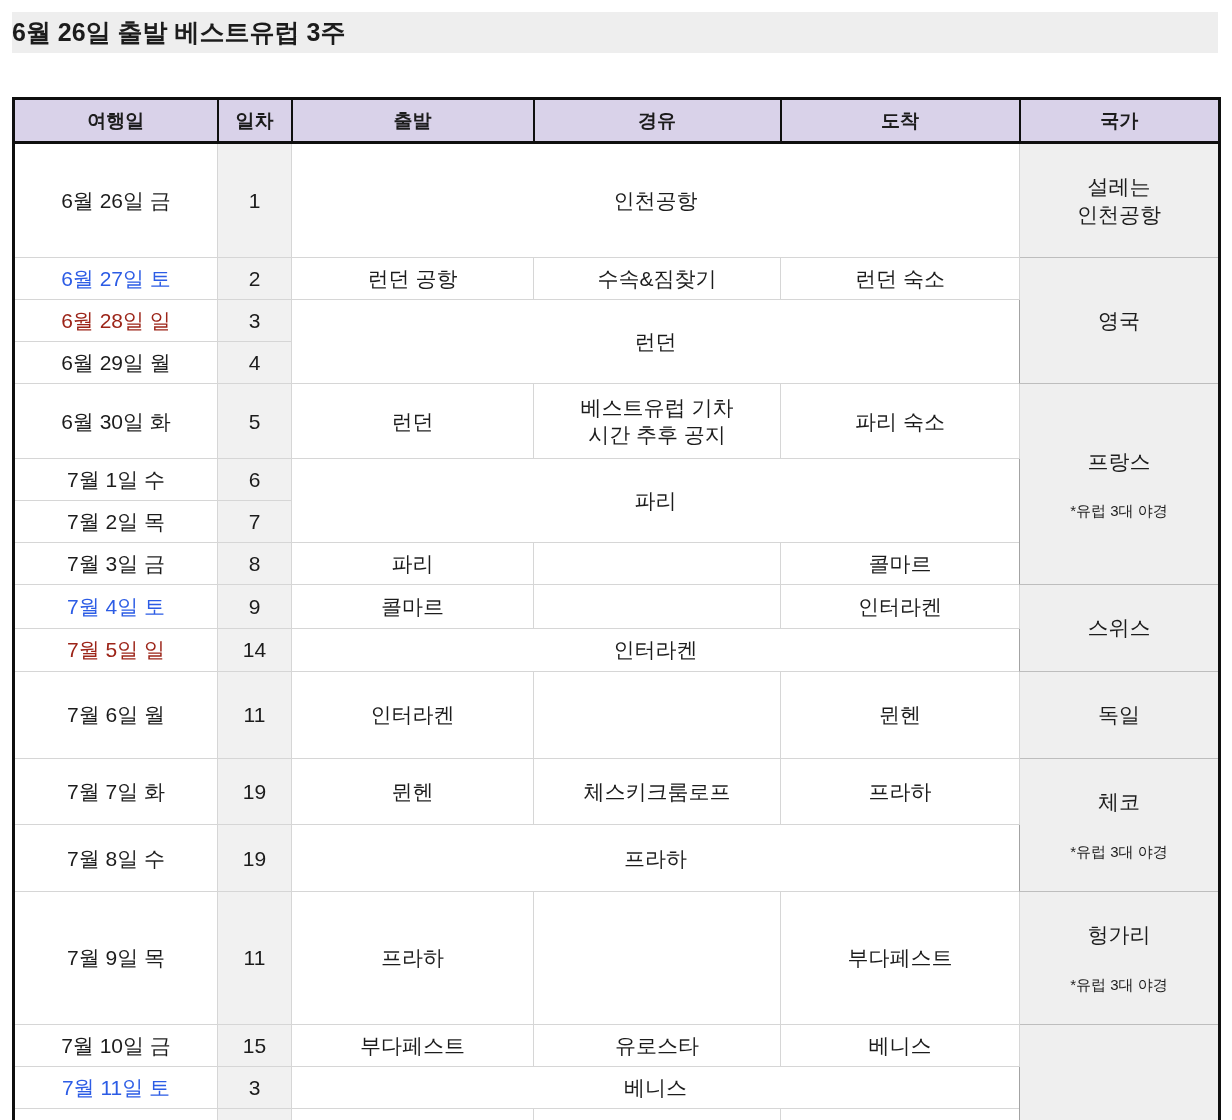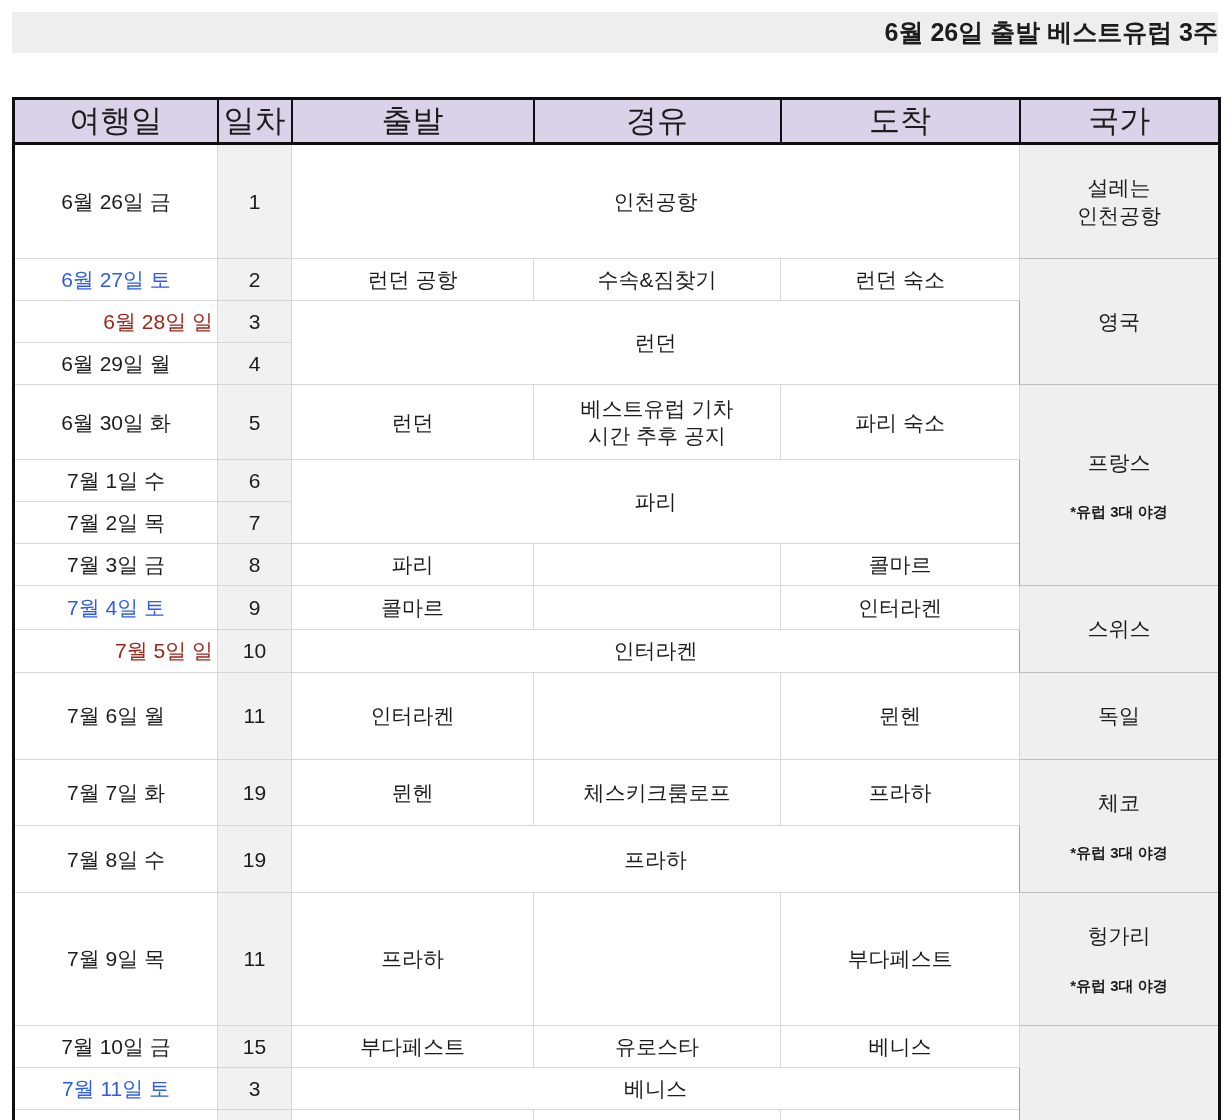--- a/index.html
+++ b/index.html
@@ -18,41 +18,41 @@
   html,body{margin:0;padding:0;background:#ffffff;}
   body{
     width:1232px;height:1120px;
     font-family:"Liberation Sans","DejaVu Sans",sans-serif;
     color:var(--text-color);
   }
   .page{width:1232px;height:1120px;padding:12px 14px 0 12px;}
   .title-bar{
     width:1206px;height:41px;
     background:var(--title-bg);
-    display:flex;align-items:center;justify-content:flex-end;
+    display:flex;align-items:center;justify-content:flex-start;
     font-size:25px;font-weight:700;
     margin-bottom:44px;
   }
   table.itinerary{
     width:1206px;
     border-collapse:collapse;
     table-layout:fixed;
     border:3px solid var(--border-dark);
     font-size:21px;font-weight:500;
     text-align:center;
   }
   col.c-date{width:204px;}
   col.c-day{width:74px;}
   col.c-dep{width:242px;}
   col.c-via{width:247px;}
   col.c-arr{width:239px;}
   col.c-country{width:200px;}
   thead th{
     background:var(--header-bg);
-    font-size:31px;font-weight:400;
+    font-size:19px;font-weight:700;
     height:44px;
     border:2px solid var(--border-dark);
     border-bottom-width:3px;
     padding:0;
   }
   tbody td{
     border:1px solid var(--border-light);
     padding:0 4px;
     vertical-align:middle;
     white-space:pre-line;
@@ -62,23 +62,23 @@
   tr.tall-75{height:75px;}
   tr.tall-70{height:70px;}
   td.day{background:var(--band-bg);}
   td.country{
     background:var(--country-bg);
     border-color:var(--border-mid);
     border-left-color:#a3a3a3;
     padding:2px 4px;
   }
   td.sat{color:var(--sat-color);}
-  td.sun{color:var(--sun-color);text-align:right;}
+  td.sun{color:var(--sun-color);}
   .country-name{font-size:21px;font-weight:500;white-space:pre-line;line-height:1.3;}
-  .country-note{font-size:15px;font-weight:700;line-height:1.25;}
+  .country-note{font-size:15px;font-weight:400;line-height:1.25;}
 </style>
 </head>
 <body>
 
 <div class="page">
 
   <div class="title-bar">
     <span>6월 26일 출발 베스트유럽 3주</span>
   </div>
 
@@ -163,21 +163,21 @@
         <td class="day">9</td>
         <td>콜마르</td>
         <td></td>
         <td>인터라켄</td>
         <td class="country" rowspan="2">
           <div class="country-name">스위스</div>
         </td>
       </tr>
       <tr>
         <td class="date sun">7월 5일 일</td>
-        <td class="day">10</td>
+        <td class="day">14</td>
         <td colspan="3">인터라켄</td>
       </tr>
       <tr>
         <td class="date">7월 6일 월</td>
         <td class="day">11</td>
         <td>인터라켄</td>
         <td></td>
         <td>뮌헨</td>
         <td class="country">
           <div class="country-name">독일</div>

